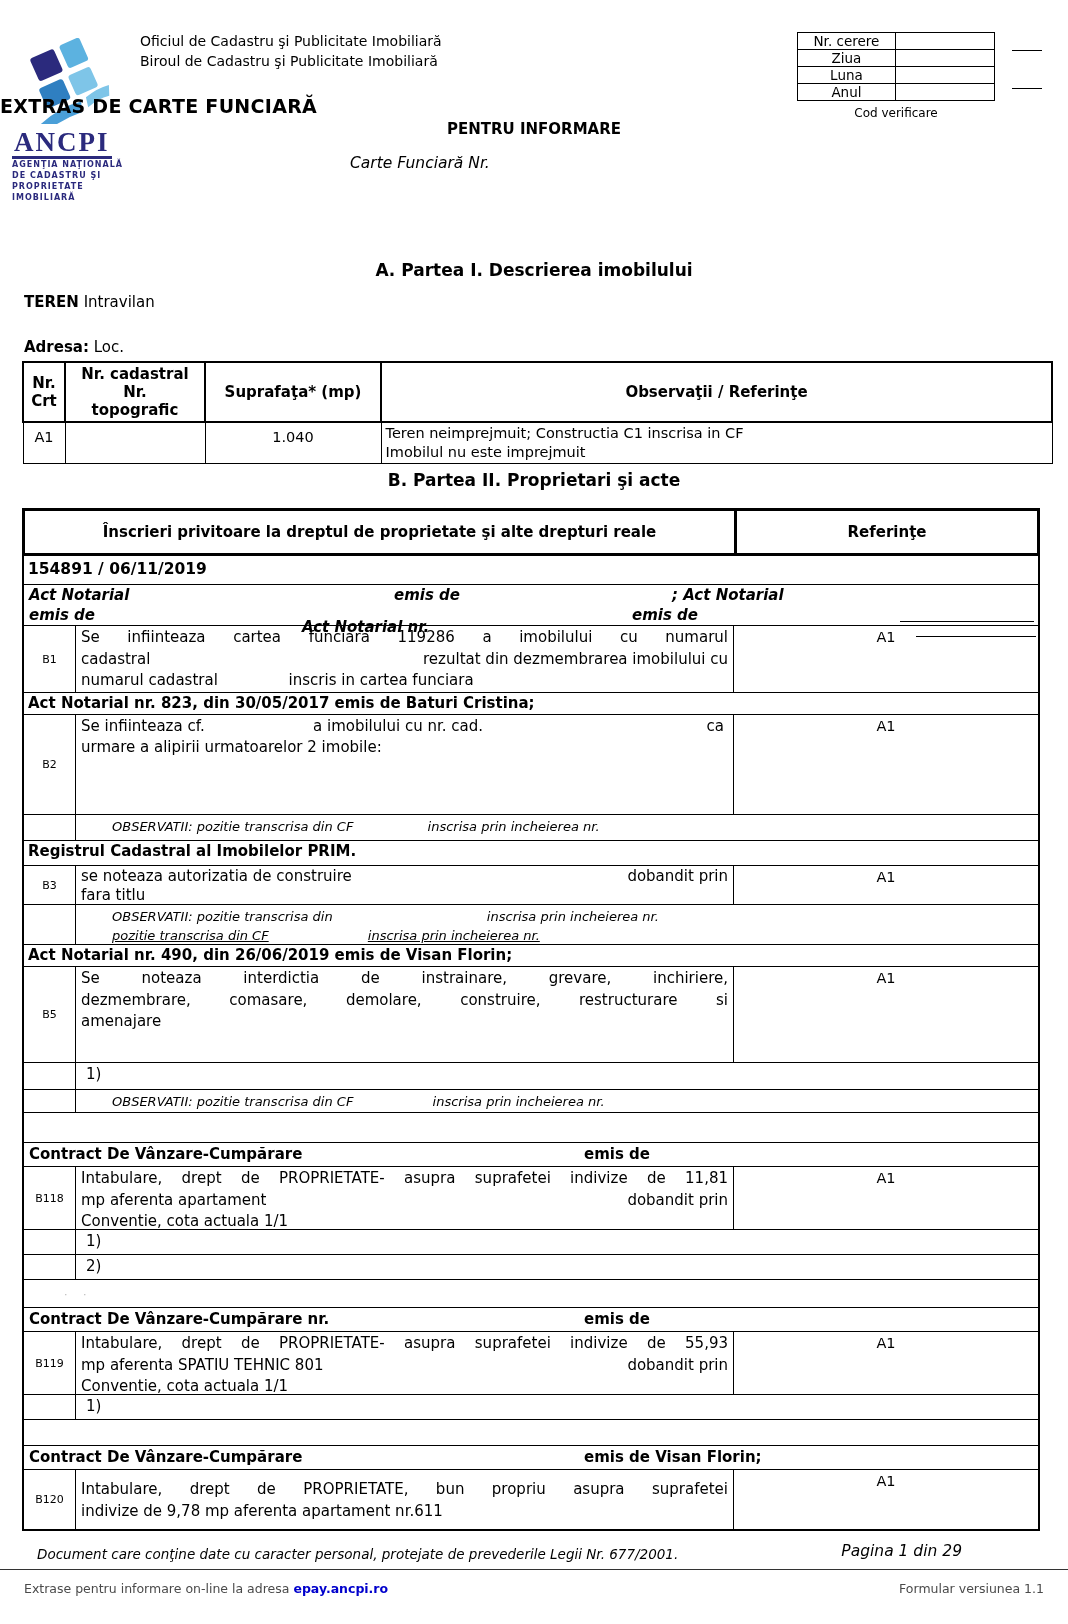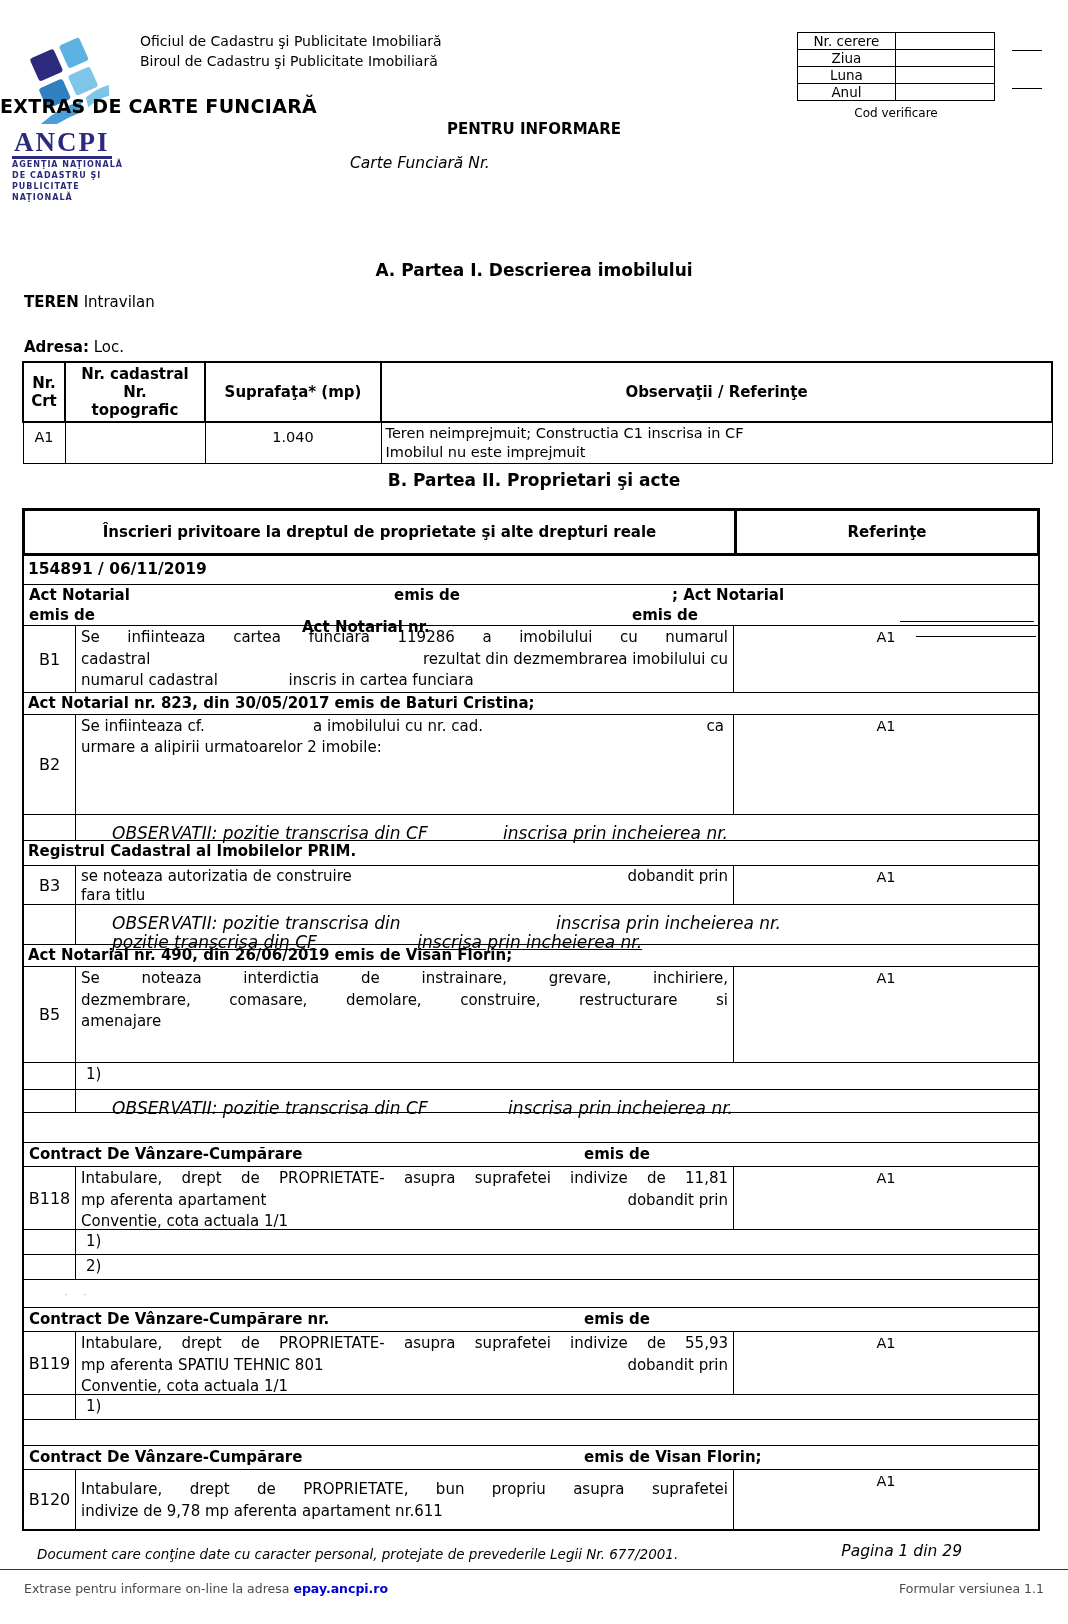--- a/index.html
+++ b/index.html
@@ -49,26 +49,26 @@
   .bhead .h2 { flex:1; display:flex; align-items:center; justify-content:center;
     font-weight:bold; font-size:15px; }
   .bbody { border-left:2px solid #000; border-right:2px solid #000; border-bottom:2px solid #000;
     box-sizing:border-box; }
   .r { box-sizing:border-box; border-top:1px solid #000; position:relative; }
   .r.first { border-top:none; }
   .case { font-weight:bold; font-size:15.5px; padding:4px 4px 0; }
   .bact { font-weight:bold; font-size:15px; padding:1px 4px 0; }
   .flexr { display:flex; }
   .bid { width:52px; box-sizing:border-box; border-right:1px solid #000; text-align:center;
-    font-size:16px; display:flex; align-items:center; justify-content:center; }
+    font-size:11px; display:flex; align-items:center; justify-content:center; }
   .btxt { width:658px; box-sizing:border-box; border-right:1px solid #000;
     font-size:15px; line-height:21.5px; padding:1px 5px 0; position:relative; }
   .bref { flex:1; text-align:center; font-size:14.5px; padding-top:3px; position:relative; }
   .bsubc { flex:1; font-size:15px; padding:2px 4px 0; position:relative; }
-  .obs { font-style:italic; font-size:17px; padding-left:36px; line-height:19px;margin-top:7px; }
+  .obs { font-style:italic; font-size:13px; padding-left:36px; line-height:19px; }
   .jl { text-align:justify; text-align-last:justify; }
   .sp { display:flex; justify-content:space-between; }
   .abs { position:absolute; white-space:nowrap; }
   .redline { position:absolute; border-bottom:1.5px solid #000; height:0; }
   .ul { text-decoration:underline; }
   .tail { display:flex; }
   .tail .fill { flex:1; border-bottom:1.5px solid #000; margin:0 2px 3px 8px; }
   .faint { position:absolute; color:#b9b9b9; font-size:11px; letter-spacing:6px; }
   
   .flegal { position:absolute; left:37px; top:1546px; font-size:13.5px; font-style:italic; }
@@ -90,21 +90,21 @@
         <rect x="62" y="6" width="22" height="25" rx="3" fill="#5cb2e0"></rect>
         <rect x="26" y="37" width="26" height="22" rx="3" fill="#2f7fc1"></rect>
         <rect x="58" y="37" width="24" height="22" rx="3" fill="#7ec5e8"></rect>
         <path d="M14 70 Q40 62 60 66 L56 76 Q34 74 12 80 Z" fill="#4a9fd8"></path>
         <path d="M66 64 Q80 60 92 62 L88 72 Q76 70 64 74 Z" fill="#7ec5e8"></path>
       </g>
     </svg>
     <div><span class="logo-acr">ANCPI</span></div>
     <div class="logo-sub">AGENŢIA NAŢIONALĂ</div>
     <div class="logo-sub">DE CADASTRU ŞI</div>
-    <div class="logo-sub">PUBLICITATE NAŢIONALĂ</div>
+    <div class="logo-sub">PROPRIETATE IMOBILIARĂ</div>
   </div>
 
   <div class="office">
     <div>Oficiul de Cadastru şi Publicitate Imobiliară</div>
     <div>Biroul de Cadastru şi Publicitate Imobiliară</div>
   </div>
 
   <table class="reqbox">
     <tbody>
         <tr>
@@ -177,21 +177,21 @@
 
   <div class="btable">
     <div class="bhead">
       <div class="h1">Înscrieri privitoare la dreptul de proprietate şi alte drepturi reale</div>
       <div class="h2">Referinţe</div>
     </div>
     <div class="bbody">
 
       <div class="r first case" style="height:28px;">154891 / 06/11/2019</div>
 
-      <div class="r bact" style="height:41px;">
+      <div class="r bact" style="height:41px;font-style:italic;">
         <span class="abs" style="left:5px;  top:1px;">Act Notarial</span>
         <span class="abs" style="left:370px;top:1px;">emis de</span>
         <span class="abs" style="left:648px;top:1px;">; Act Notarial</span>
         <span class="abs" style="left:5px;  top:21px;">emis de</span>
         <span class="abs" style="left:278px;top:21px;margin-top:12px;">Act Notarial  nr.</span>
         <span class="abs" style="left:608px;top:21px;">emis de</span>
         <div class="redline" style="left:876px; top:36px; width:134px;"></div>
       </div>
 
       <div class="r flexr" style="height:67px;">

